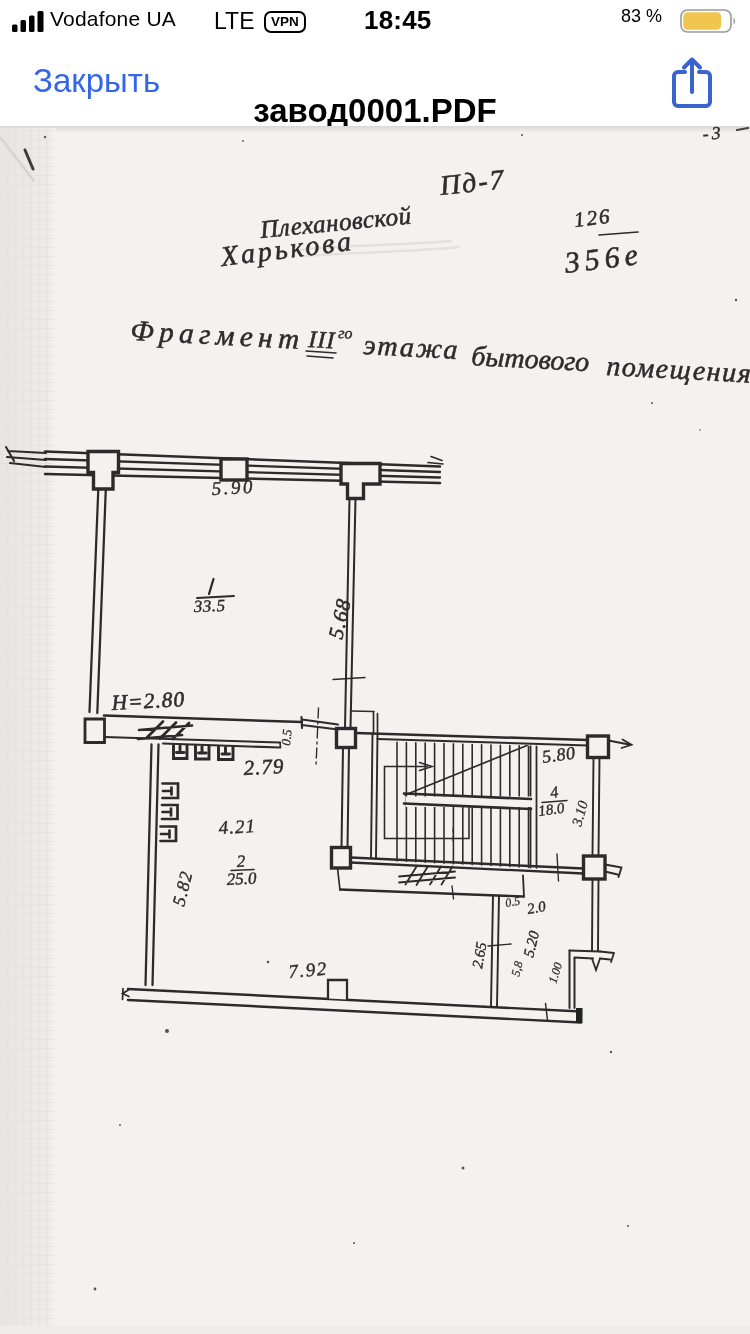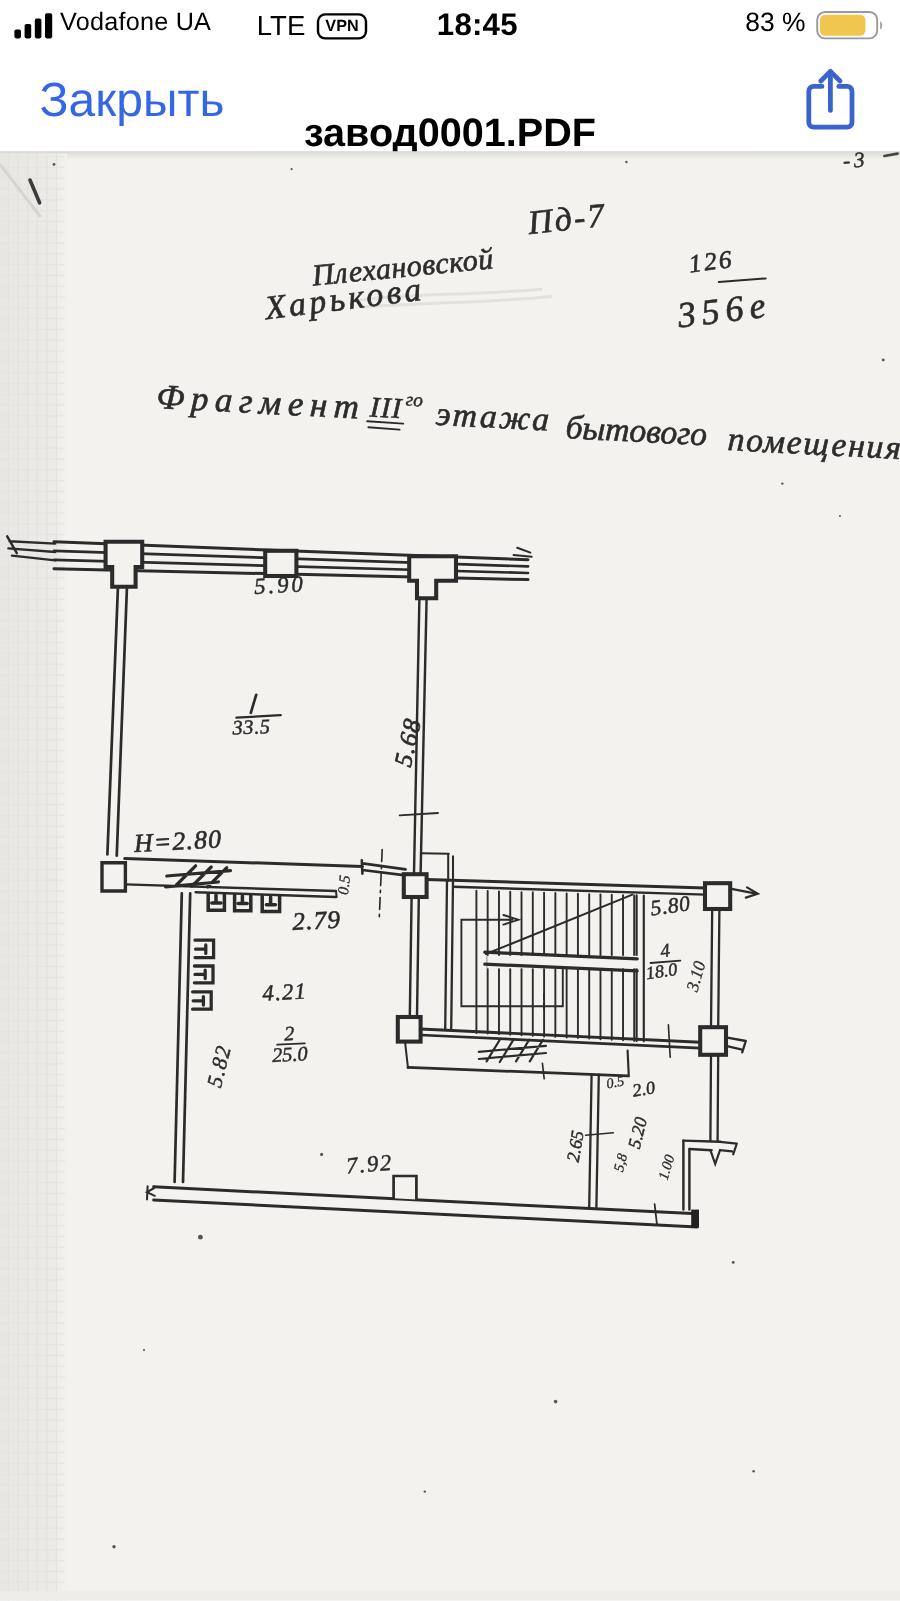--- a/index.html
+++ b/index.html
@@ -22,31 +22,31 @@
 </svg>
 
 <div class="abs" style="left:50px;top:7px;font-size:21px;letter-spacing:0.2px;color:#000;">Vodafone UA</div>
 
 <div class="abs" style="left:214px;top:8px;font-size:23px;color:#000;text-align:center;">LTE</div>
 
 <div class="abs" style="left:264px;top:11px;width:38px;height:18px;border:2px solid #000;border-radius:7px;font-size:13.5px;font-weight:700;text-align:center;line-height:18px;color:#000;">VPN</div>
 
 <div class="abs" style="left:364px;top:5px;font-size:26px;font-weight:600;color:#000;letter-spacing:0.2px;">18:45</div>
 
-<div class="abs" style="left:621px;top:6px;font-size:22px;color:#000;">83 %</div>
+<div class="abs" style="left:621px;top:6px;font-size:18px;color:#000;">83 %</div>
 
 <svg class="abs" style="left:680px;top:9px" width="62" height="26" viewBox="0 0 62 26">
   <rect x="1" y="1" width="50" height="22" rx="6.5" fill="none" stroke="#9a9a9e" stroke-width="1.6"></rect>
   <rect x="3.2" y="3.2" width="38" height="17.6" rx="4.5" fill="#f0c64e"></rect>
   <path d="M53.5 8.2 q3.4 3.8 0 7.6 z" fill="#9a9a9e"></path>
 </svg>
 
 <div class="abs" style="left:0;top:40px;width:750px;height:88px;background:#fff;"></div>
 
-<div class="abs" style="left:33px;top:62px;font-size:40px;color:#3367e6;">Закрыть</div>
+<div class="abs" style="left:33px;top:62px;font-size:33px;color:#3367e6;">Закрыть</div>
 
 <div class="abs" style="left:0;top:62px;width:750px;text-align:center;font-size:33px;font-weight:600;color:#000;margin-top:30px;">завод0001.PDF</div>
 
 <svg class="abs" style="left:668px;top:52px" width="54" height="64" viewBox="0 0 54 64">
   <g fill="none" stroke="#3a64cd" stroke-width="4" stroke-linecap="round" stroke-linejoin="round">
     <path d="M17 20 H10 a4 4 0 0 0 -4 4 V50 a4 4 0 0 0 4 4 H38 a4 4 0 0 0 4 -4 V24 a4 4 0 0 0 -4 -4 H31"></path>
     <path d="M24 40 V8"></path>
     <path d="M16 15.5 L24 7.5 L32 15.5"></path>
   </g>
 </svg>

